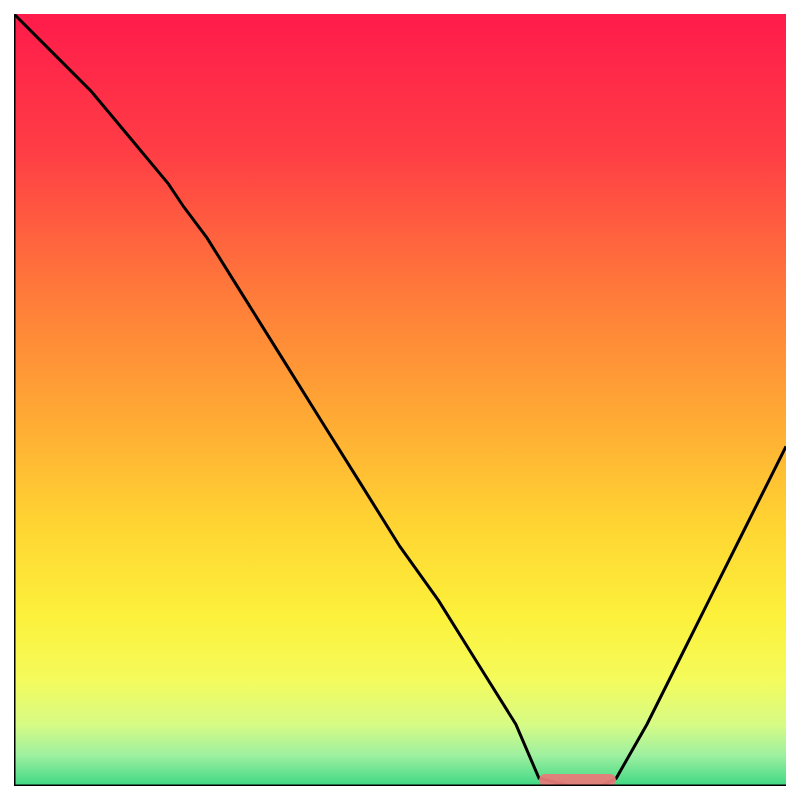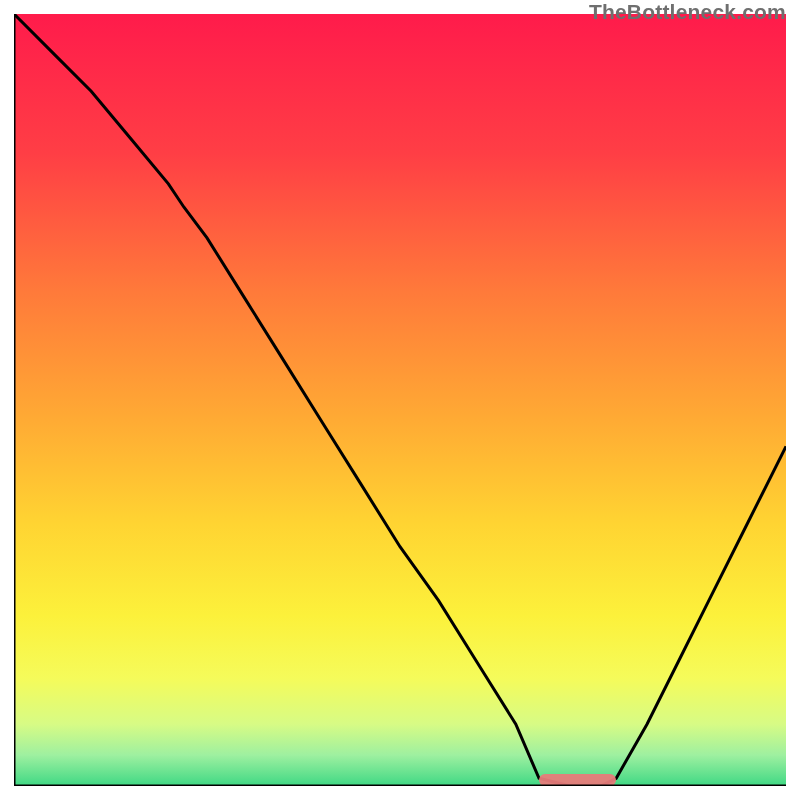--- a/index.html
+++ b/index.html
@@ -84,15 +84,14 @@
 
     <div id="marker" class="marker" style="left: 524.96px; width: 77.2px; top: 760px; background: rgb(231, 123, 122);"></div>
 
     <svg class="axes" viewBox="0 0 772 772" preserveAspectRatio="none" style="position:absolute;inset:0;">
       <line x1="0" y1="0" x2="0" y2="772"></line>
       <line x1="0" y1="772" x2="772" y2="772"></line>
     </svg>
 
   </div>
 
-  <div class="watermark">TheBottleneck.com</div>
 
 </div>
 
 </body></html>

